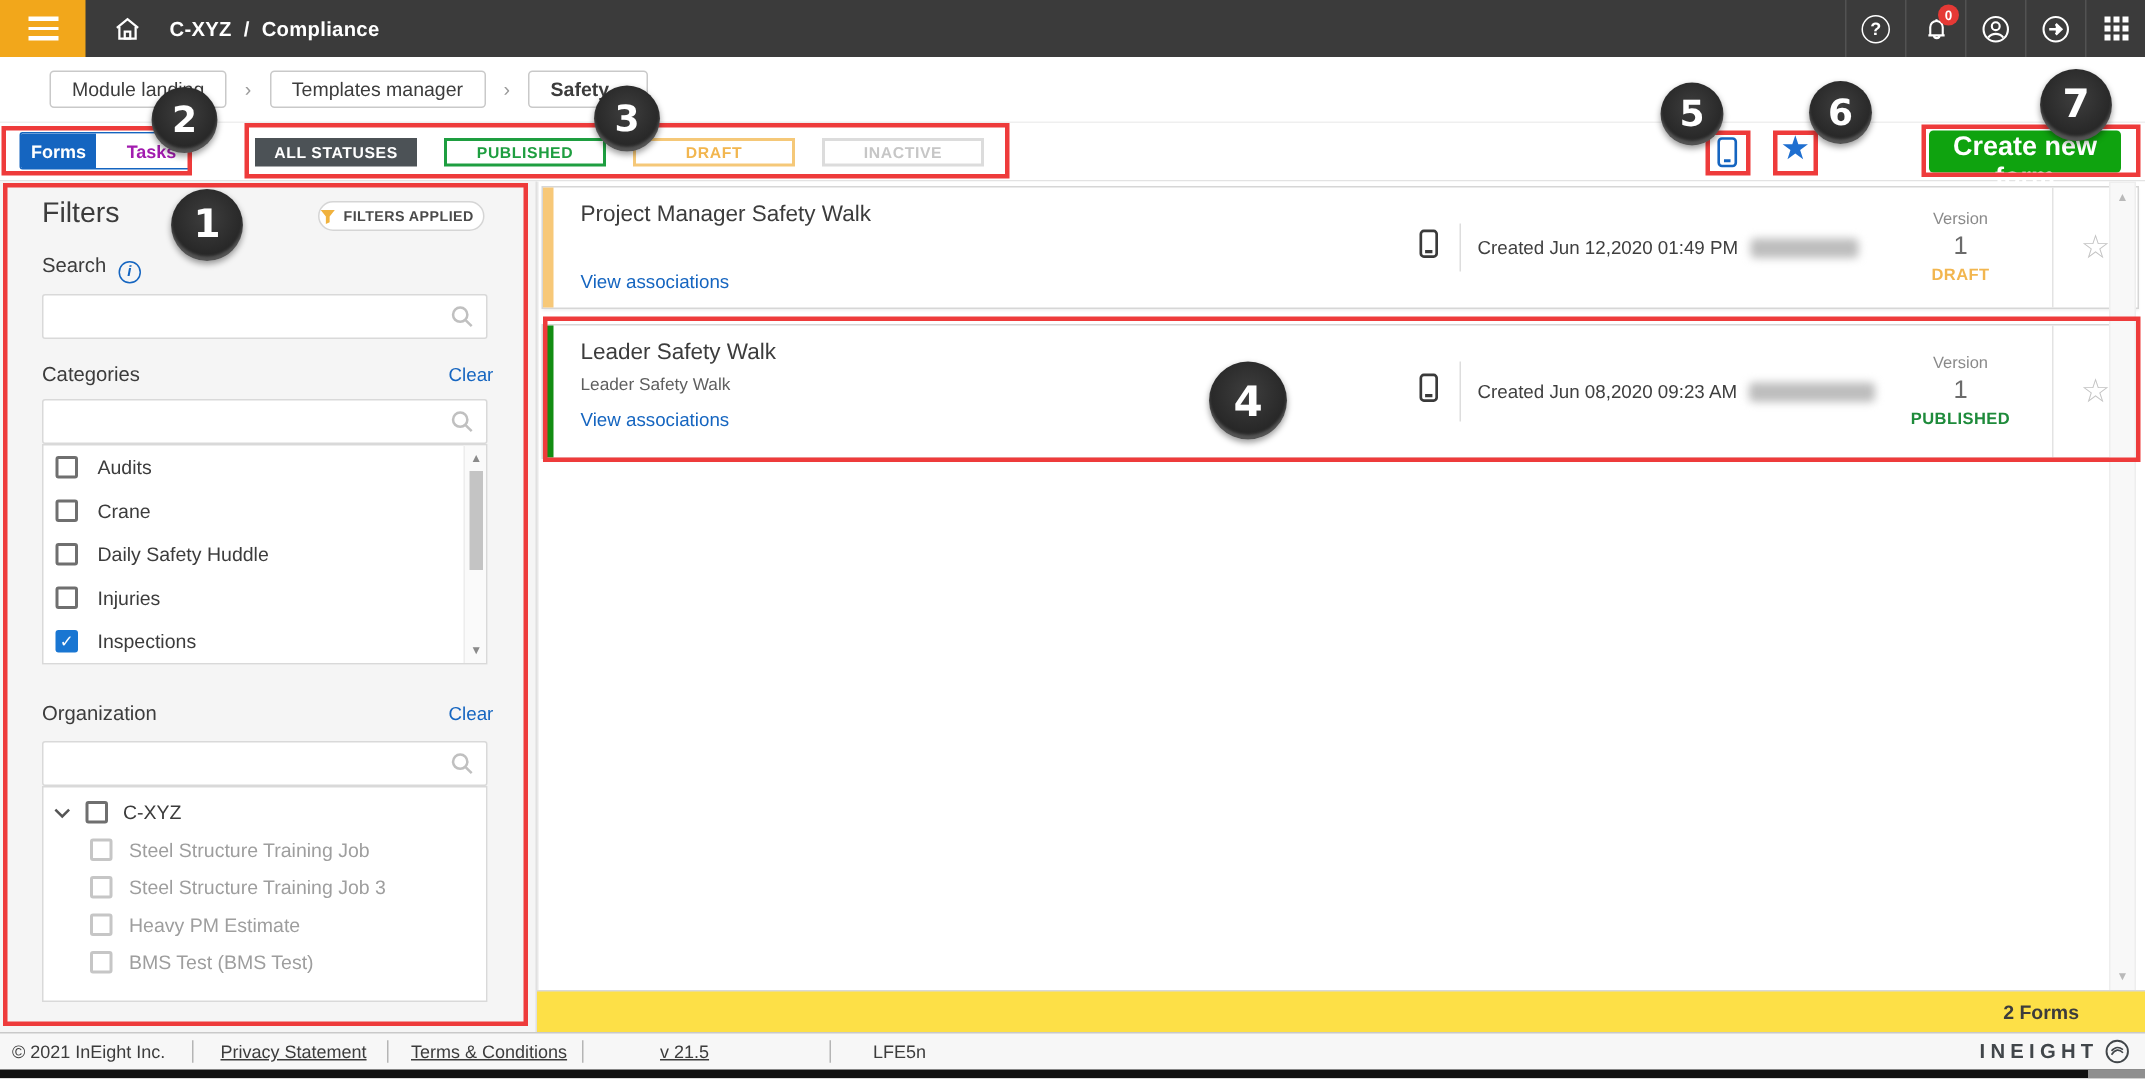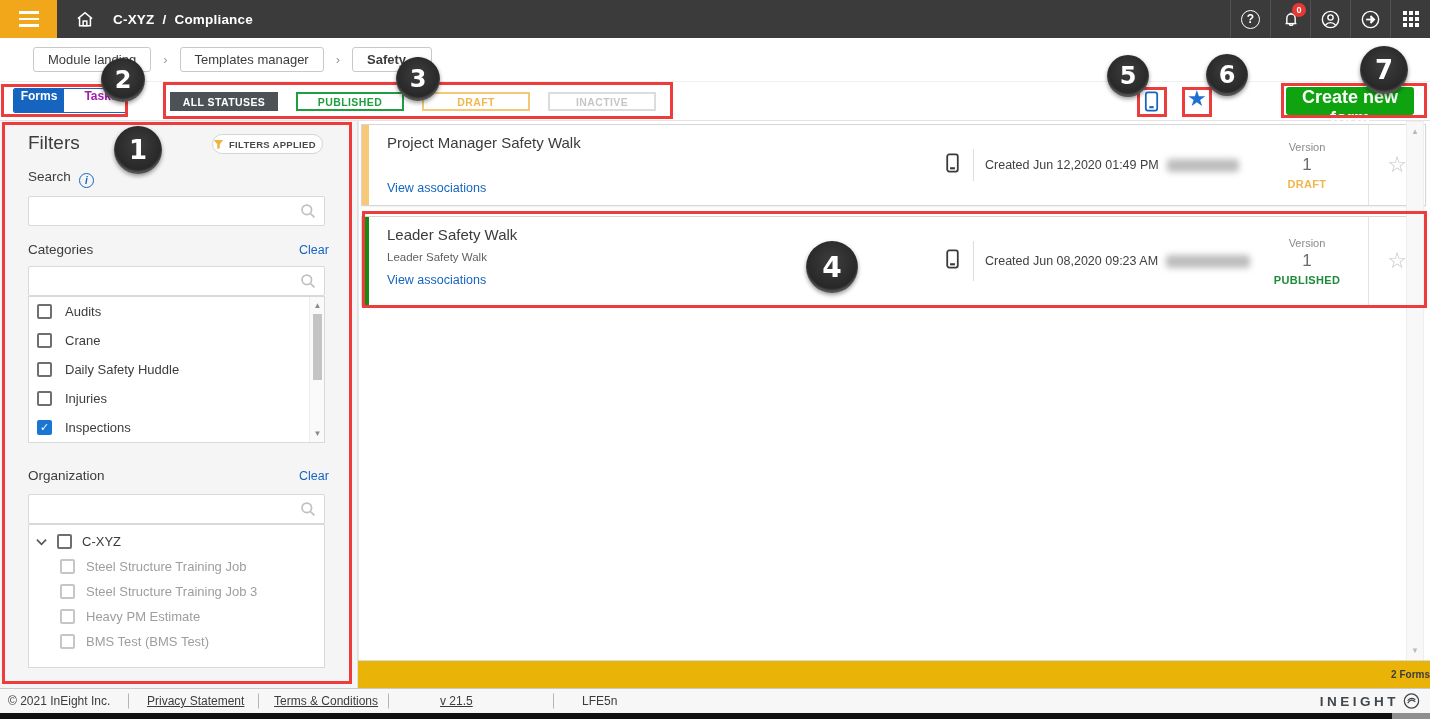--- a/index.html
+++ b/index.html
@@ -22,21 +22,21 @@
   .grid-icon i { background:#fff; }
   
   .breadcrumbs { position:absolute; top:38px; left:0; right:0; height:44px; background:#fff; border-bottom:1px solid #efefef; display:flex; align-items:center; padding-left:33px; gap:12px; }
   .crumb { border:1px solid #c9c9c9; border-radius:3px; height:25px; display:flex; align-items:center; padding:0 14px; font-size:13px; color:#3c3c3c; background:#fff; cursor:pointer; }
   .crumb.bold { font-weight:bold; gap:9px; padding-right:10px; }
   .crumb-sep { color:#9a9a9a; font-size:13px; }
   .caret { color:#3c3c3c; font-size:11px; }
   
   .toolbar { position:absolute; top:82px; left:0; right:0; height:39px; background:#fff; border-bottom:1px solid #e3e3e3; }
   .tabs { position:absolute; left:13px; top:6px; width:114px; height:25px; display:flex; border:1px solid #1565C0; border-radius:2px; overflow:hidden; }
-  .tab { flex:1; display:flex; justify-content:center; font-size:12px; font-weight:bold; cursor:pointer; }
+  .tab { flex:1; display:flex; align-items:center; justify-content:center; font-size:12px; font-weight:bold; cursor:pointer; }
   .tab.active { background:#1565C0; color:#fff; }
   .tab.inactive { background:#fff; color:#a21caf;padding-left:12px; }
   .statuses { position:absolute; left:170px; top:10px; display:flex; gap:18px; }
   .status-btn { width:108px; height:19px; display:flex; align-items:center; justify-content:center; font-size:10.5px; font-weight:bold; letter-spacing:.4px; cursor:pointer; background:#fff; }
   .st-all { background:#4C5256; color:#fff; }
   .st-pub { border:2px solid #1E9E40; color:#1E9E40; }
   .st-draft { border:2px solid #F5C878; color:#F2B64F; }
   .st-inactive { border:2px solid #DCDCDC; color:#C6C6C6; }
   .tb-phone { position:absolute; left:1144px; top:9px; cursor:pointer; }
   .tb-star { position:absolute; left:1187px; top:3px; font-size:22px; color:#1F6FD0; cursor:pointer; line-height:1; padding-top:3px; }
@@ -79,21 +79,21 @@
   .v-label { font-size:11px; color:#8a8a8a; }
   .v-num { font-size:17px; color:#6b6b6b; margin:2px 0 3px; }
   .v-status { font-size:11px; font-weight:bold; letter-spacing:.3px; }
   .v-status.draft { color:#F2B64F; }
   .v-status.published { color:#1E8B3B; }
   .star-cell { position:absolute; right:0; top:0; bottom:0; width:57px; border-left:1px solid #e3e3e3; display:flex; align-items:center; justify-content:center; font-size:22px; color:#c3c3c3; cursor:pointer; }
   
   .main-scroll { position:absolute; left:1406px; top:121px; bottom:58px; width:18px; background:#f8f8f8; border:1px solid #eeeeee; }
   .main-scroll .scroll-arrow { width:16px; color:#b9b9b9; }
   
-  .count-bar { position:absolute; left:358px; right:0; bottom:31px; height:28px; background:#eab308; border-top:1px solid #d9d9d9; display:flex; align-items:center; justify-content:flex-end; font-size:10px; font-weight:bold; color:#3c3c3c; }
+  .count-bar { position:absolute; left:358px; right:0; bottom:31px; height:28px; background:#fde047; border-top:1px solid #d9d9d9; display:flex; align-items:center; justify-content:flex-end; padding-right:44px; font-size:13px; font-weight:bold; color:#3c3c3c; }
   .footer { position:absolute; left:0; right:0; bottom:6px; height:25px; background:#f7f7f7; border-top:1px solid #c9c9c9; font-size:12px; color:#3c3c3c; }
   .footer > * { position:absolute; top:50%; transform:translateY(-50%); }
   .f-sep { width:1px; height:15px; background:#b5b5b5; }
   .f-link { text-decoration:underline; cursor:pointer; color:#3c3c3c; }
   .brand { right:10px; display:flex; align-items:center; gap:4px; font-size:13.5px; font-weight:bold; letter-spacing:3.5px; color:#41464A; }
   .black-strip { position:absolute; left:0; right:0; bottom:0; height:6px; background:#101010; }
   .black-strip i { position:absolute; right:0; top:0; width:38px; height:6px; background:#8f8f8f; }
   
   .ann-rect { position:absolute; border:3px solid #EE3B3B; z-index:40; pointer-events:none; }
   .callout { position:absolute; z-index:50; border-radius:50%; color:#fff; font-weight:bold; font-family:"DejaVu Sans", sans-serif; display:flex; align-items:center; justify-content:center; background:radial-gradient(circle at 50% 40%, #3e3e3e, #252525 72%); box-shadow:0 2px 4px rgba(0,0,0,.4), inset 0 -3px 2px rgba(255,255,255,.22); pointer-events:none; }

